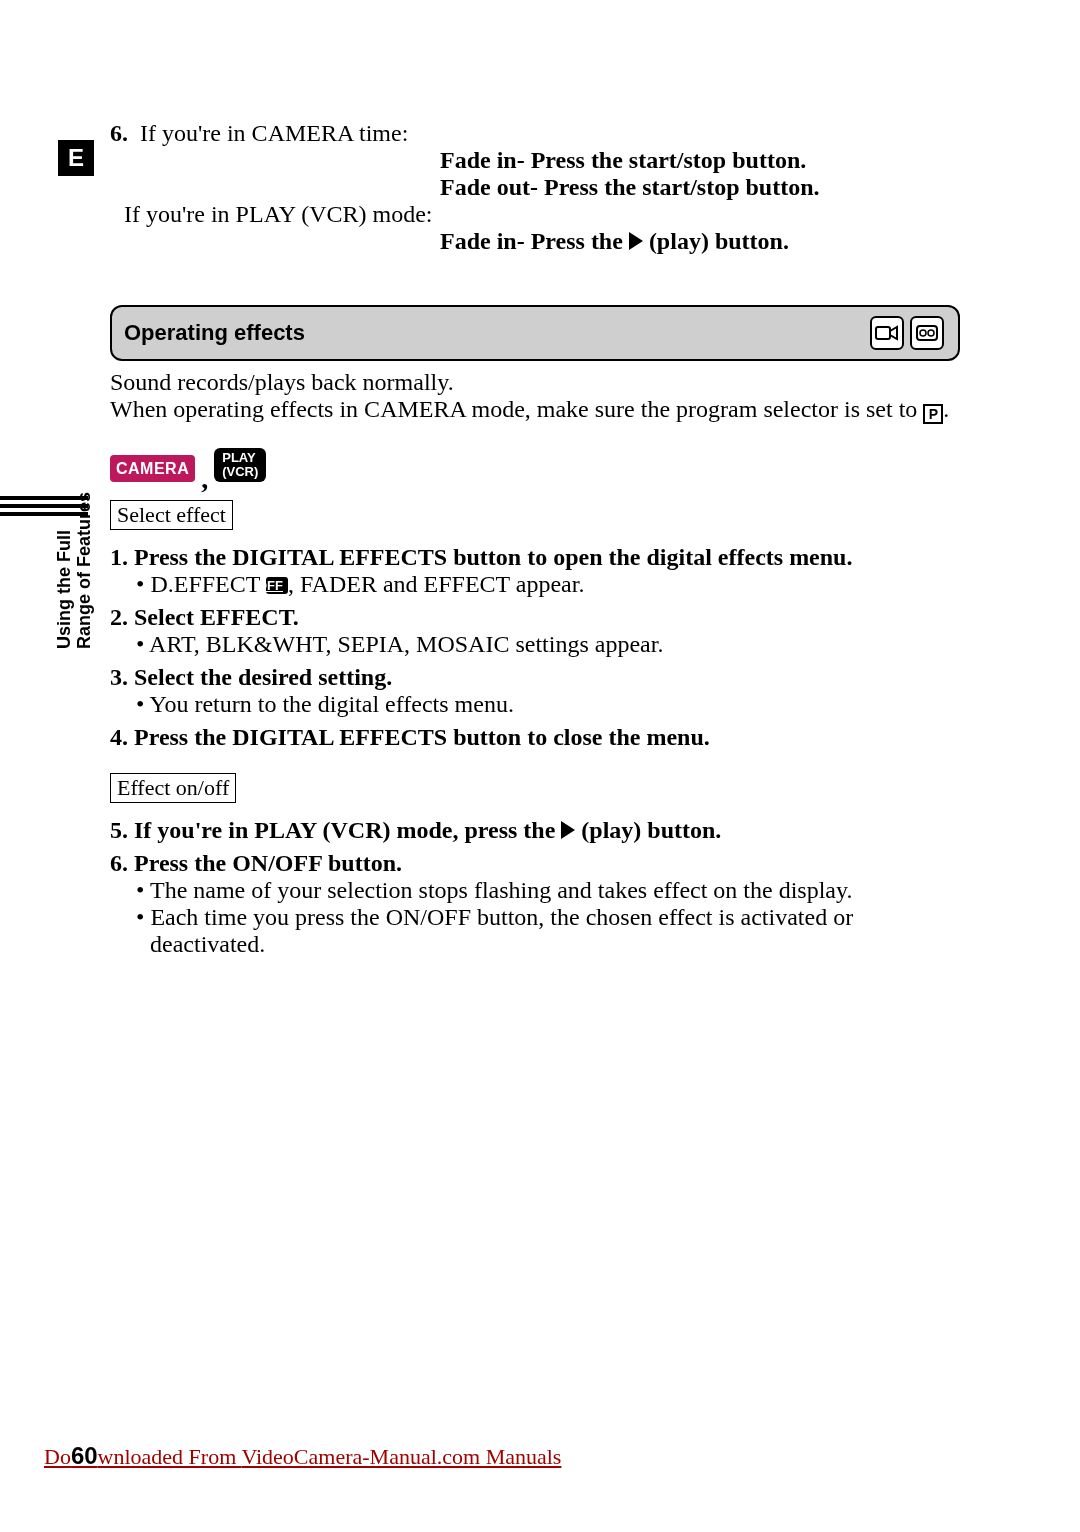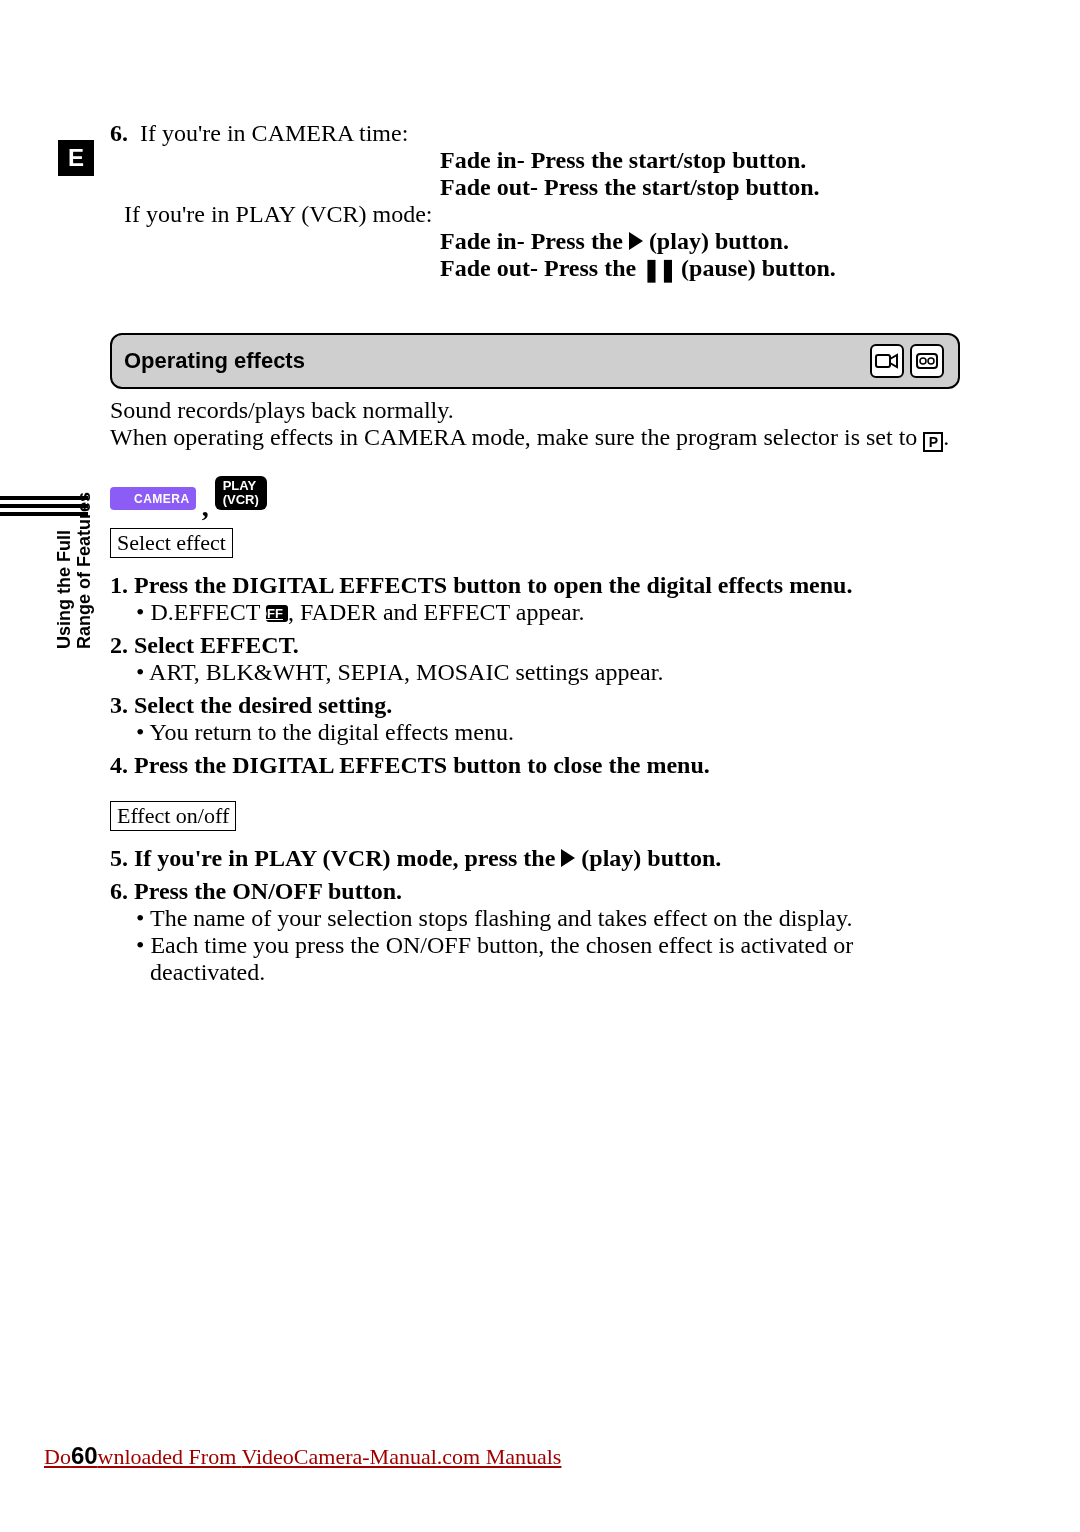--- a/index.html
+++ b/index.html
@@ -123,26 +123,26 @@
     font-size:20px;
   }
   .mode-badges {
     display:flex;
     align-items:flex-end;
     gap:6px;
     margin-top:24px;
     margin-bottom:10px;
   }
   .cam-badge {
-    background:#8b5cf6;
+    background:#be185d;
     color:#fff;
     font-family:Arial, Helvetica, sans-serif;
     font-weight:bold;
-    font-size:12px;
-    padding:5px 6px 4px 24px;
+    font-size:16px;
+    padding:5px 6px 4px 6px;
     border-radius:4px;
     letter-spacing:0.5px;
   }
   .play-badge {
     background:#000;
     color:#fff;
     font-family:Arial, Helvetica, sans-serif;
     font-weight:bold;
     font-size:13px;
     line-height:14px;
@@ -240,23 +240,20 @@
     <div class="top-block">
       <div class="num-row">
         <span class="num">6.</span>
         <span>  If you're in CAMERA time:</span>
       </div>
       <div class="bold indent-fade">Fade in- Press the start/stop button.</div>
       <div class="bold indent-fade">Fade out- Press the start/stop button.</div>
       <div class="indent-play">If you're in PLAY (VCR) mode:</div>
       <div class="bold indent-fade">
         <span>Fade in- Press the </span><span class="play-tri"></span><span> (play) button.</span>
-      </div>
-      <div class="bold indent-fade">
-        <span>Fade out- Press the </span><span class="pause-ico">❚❚</span><span> (pause) button.</span>
       </div>
     </div>
 
     <div class="section-bar">
       <div class="title">Operating effects</div>
       <div class="icons">
         <div class="icon">
           <svg width="24" height="20" viewBox="0 0 24 20">
             <rect x="1" y="4" width="14" height="12" rx="2" fill="none" stroke="#000" stroke-width="2"></rect>
             <path d="M15 8 L22 4 L22 16 L15 12 Z" fill="none" stroke="#000" stroke-width="2"></path>

